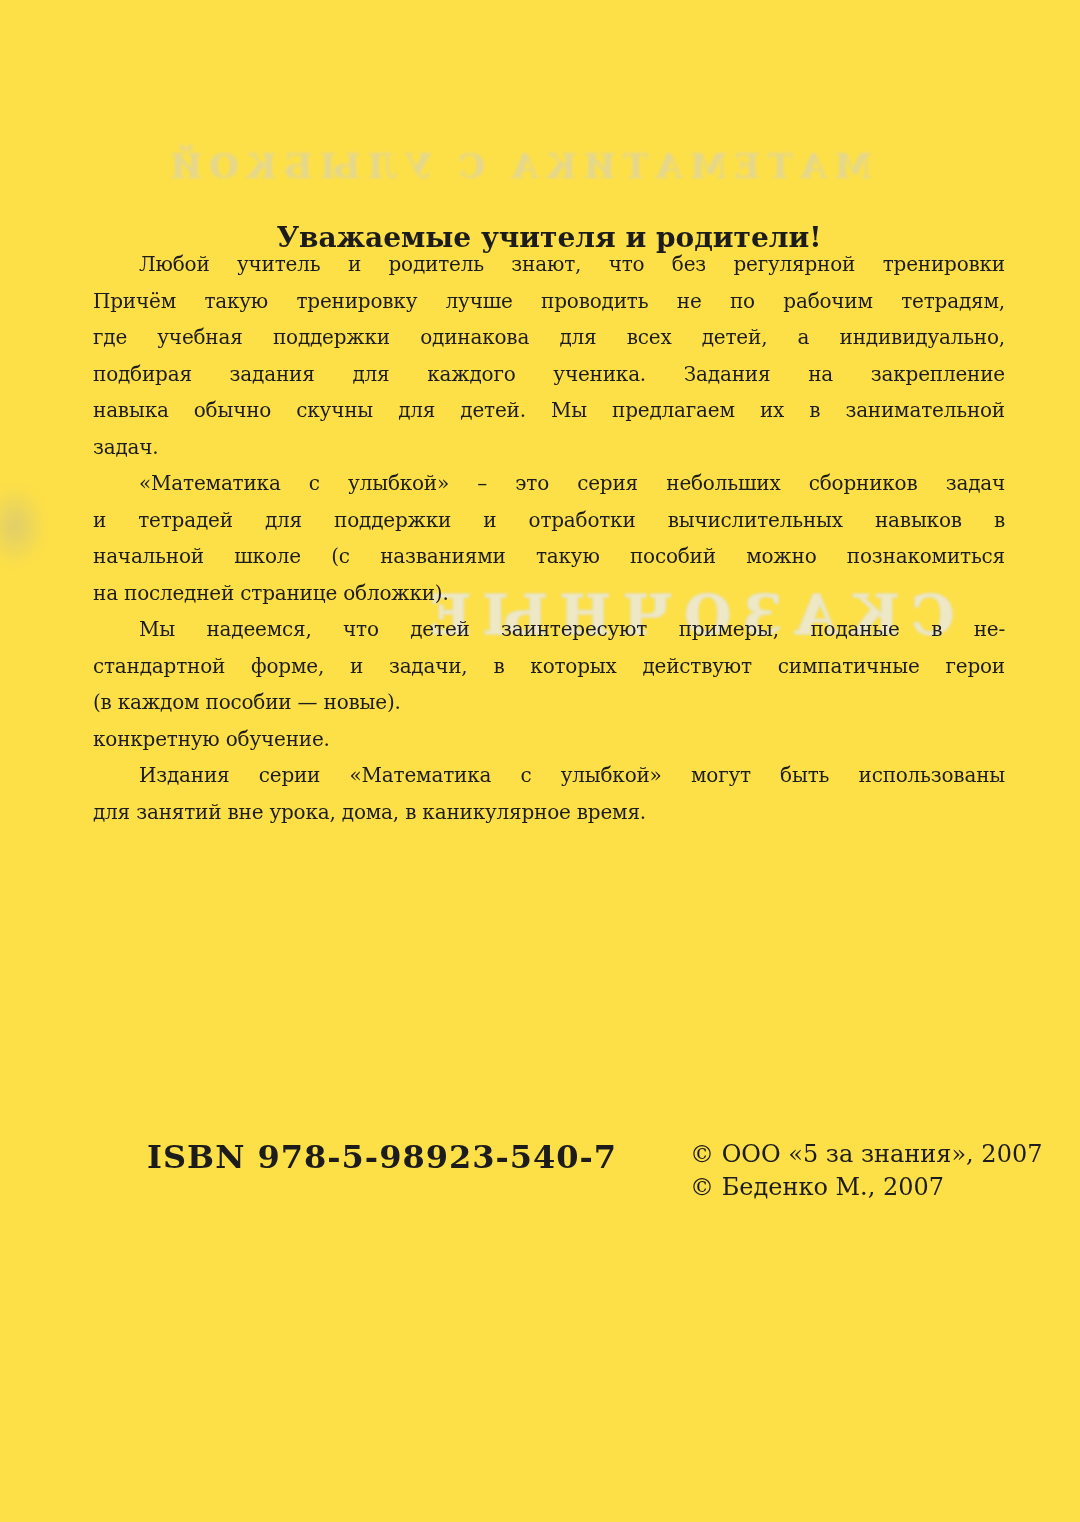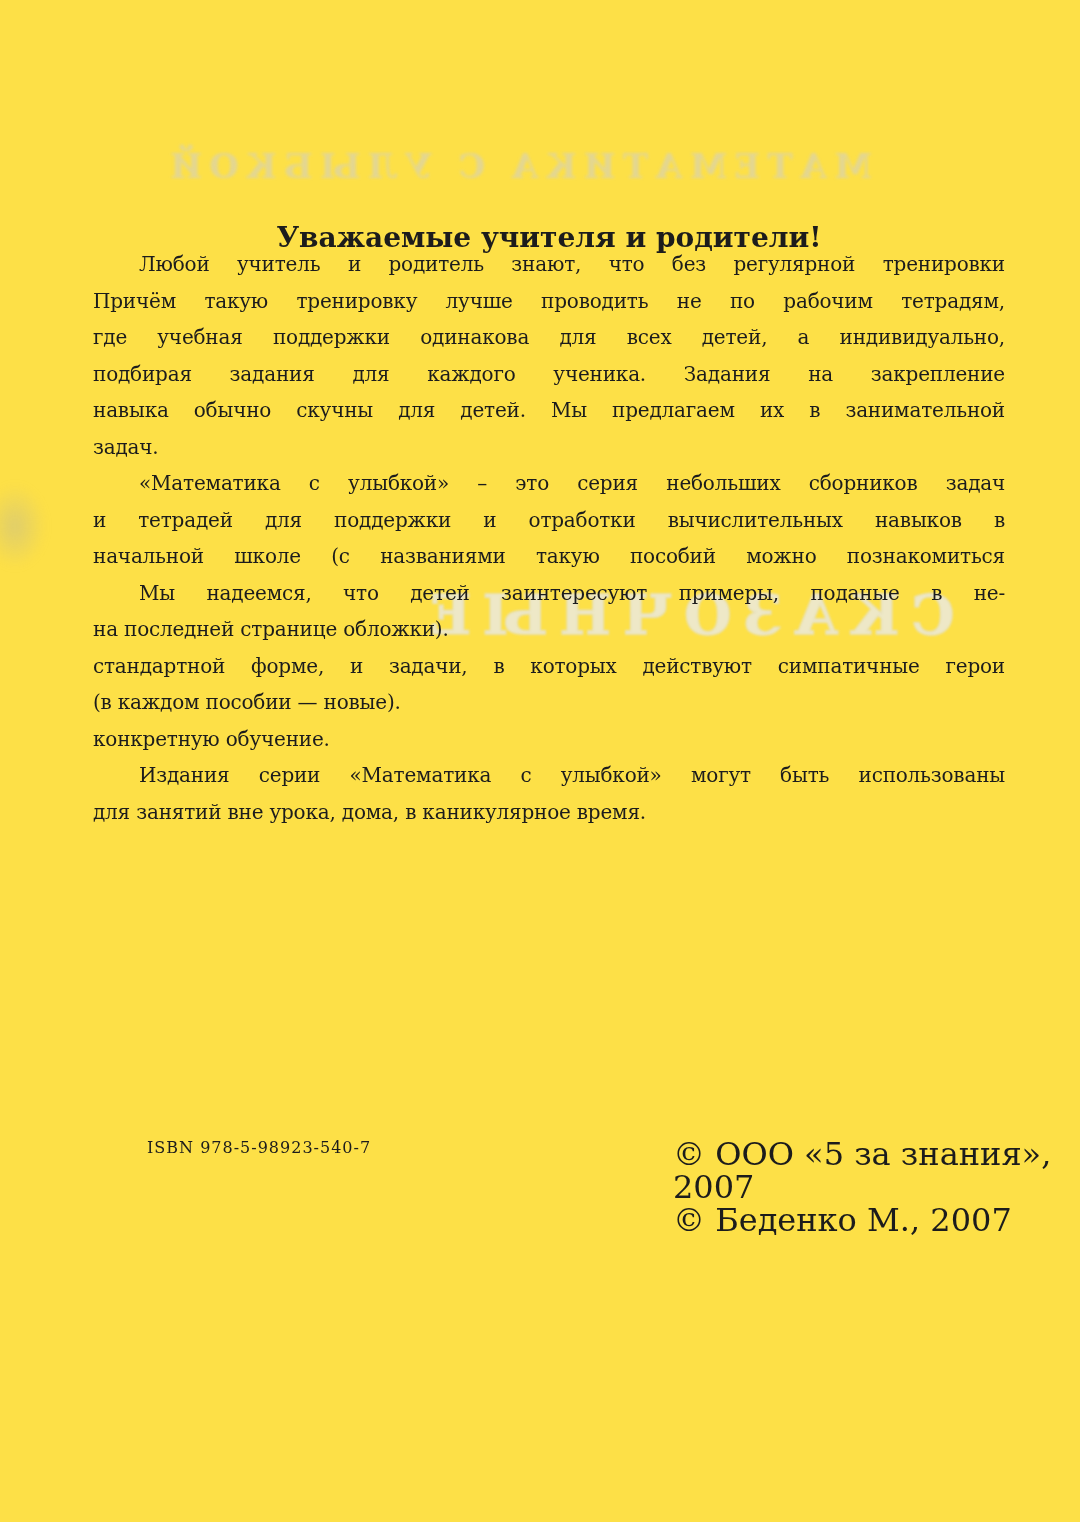--- a/index.html
+++ b/index.html
@@ -92,29 +92,30 @@
   .textblock .line.first {
     text-indent: 46px;
   }
   .textblock .line.last {
     text-align-last: left;
   }
   .footer-isbn {
     position: absolute;
     top: 1138px;
     left: 147px;
-    font-size: 16px;
+    font-size: 32px;
     letter-spacing: 1px;
     z-index: 1;
+    font-weight: bold;
   }
   .footer-copyright {
     position: absolute;
     top: 1138px;
-    left: 673px;
-    font-size: 32px;
+    left: 690px;
+    font-size: 24px;
     line-height: 33px;
     z-index: 1;
   }
 </style>
 </head>
 <body style="color: rgb(28, 28, 28); background: rgb(253, 253, 251);">
 
 <div class="page">
 
   <div class="ghost-top">МАТЕМАТИКА С УЛЫБКОЙ</div>
@@ -128,22 +129,22 @@
   <div class="textblock">
       <div class="line first">Любой учитель и родитель знают, что без регулярной тренировки</div>
       <div class="line">Причём такую тренировку лучше проводить не по рабочим тетрадям,</div>
       <div class="line">где учебная поддержки одинакова для всех детей, а индивидуально,</div>
       <div class="line">подбирая задания для каждого ученика. Задания на закрепление</div>
       <div class="line">навыка обычно скучны для детей. Мы предлагаем их в занимательной</div>
       <div class="line last">задач.</div>
       <div class="line first">«Математика с улыбкой» – это серия небольших сборников задач</div>
       <div class="line">и тетрадей для поддержки и отработки вычислительных навыков в</div>
       <div class="line">начальной школе (с названиями такую пособий можно познакомиться</div>
+      <div class="line last">на последней странице обложки).</div>
       <div class="line first">Мы надеемся, что детей заинтересуют примеры, поданые в не-</div>
-      <div class="line last">на последней странице обложки).</div>
       <div class="line">стандартной форме, и задачи, в которых действуют симпатичные герои</div>
       <div class="line last">(в каждом пособии — новые).</div>
       <div class="line last">конкретную обучение.</div>
       <div class="line first">Издания серии «Математика с улыбкой» могут быть использованы</div>
       <div class="line last">для занятий вне урока, дома, в каникулярное время.</div>
     </div>
 
   <div class="footer-isbn">ISBN 978-5-98923-540-7</div>
 
   <div class="footer-copyright">

